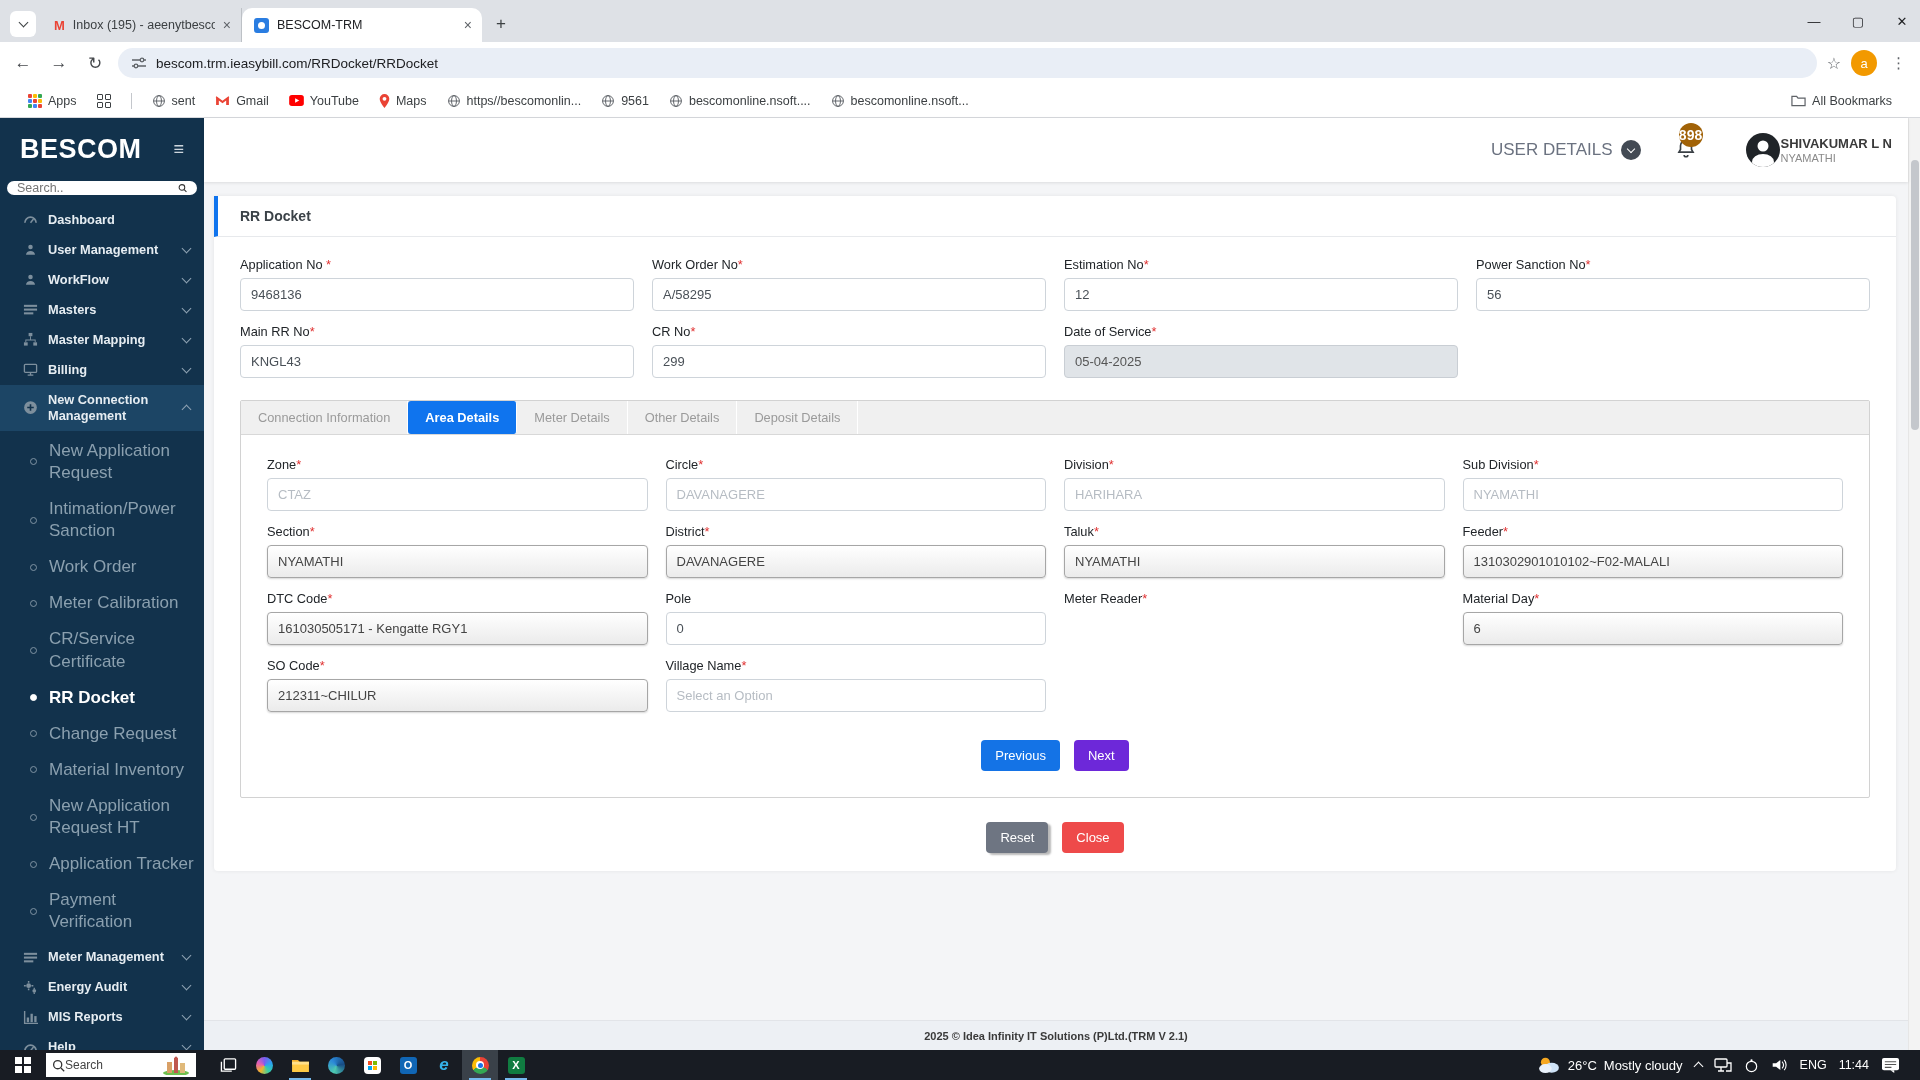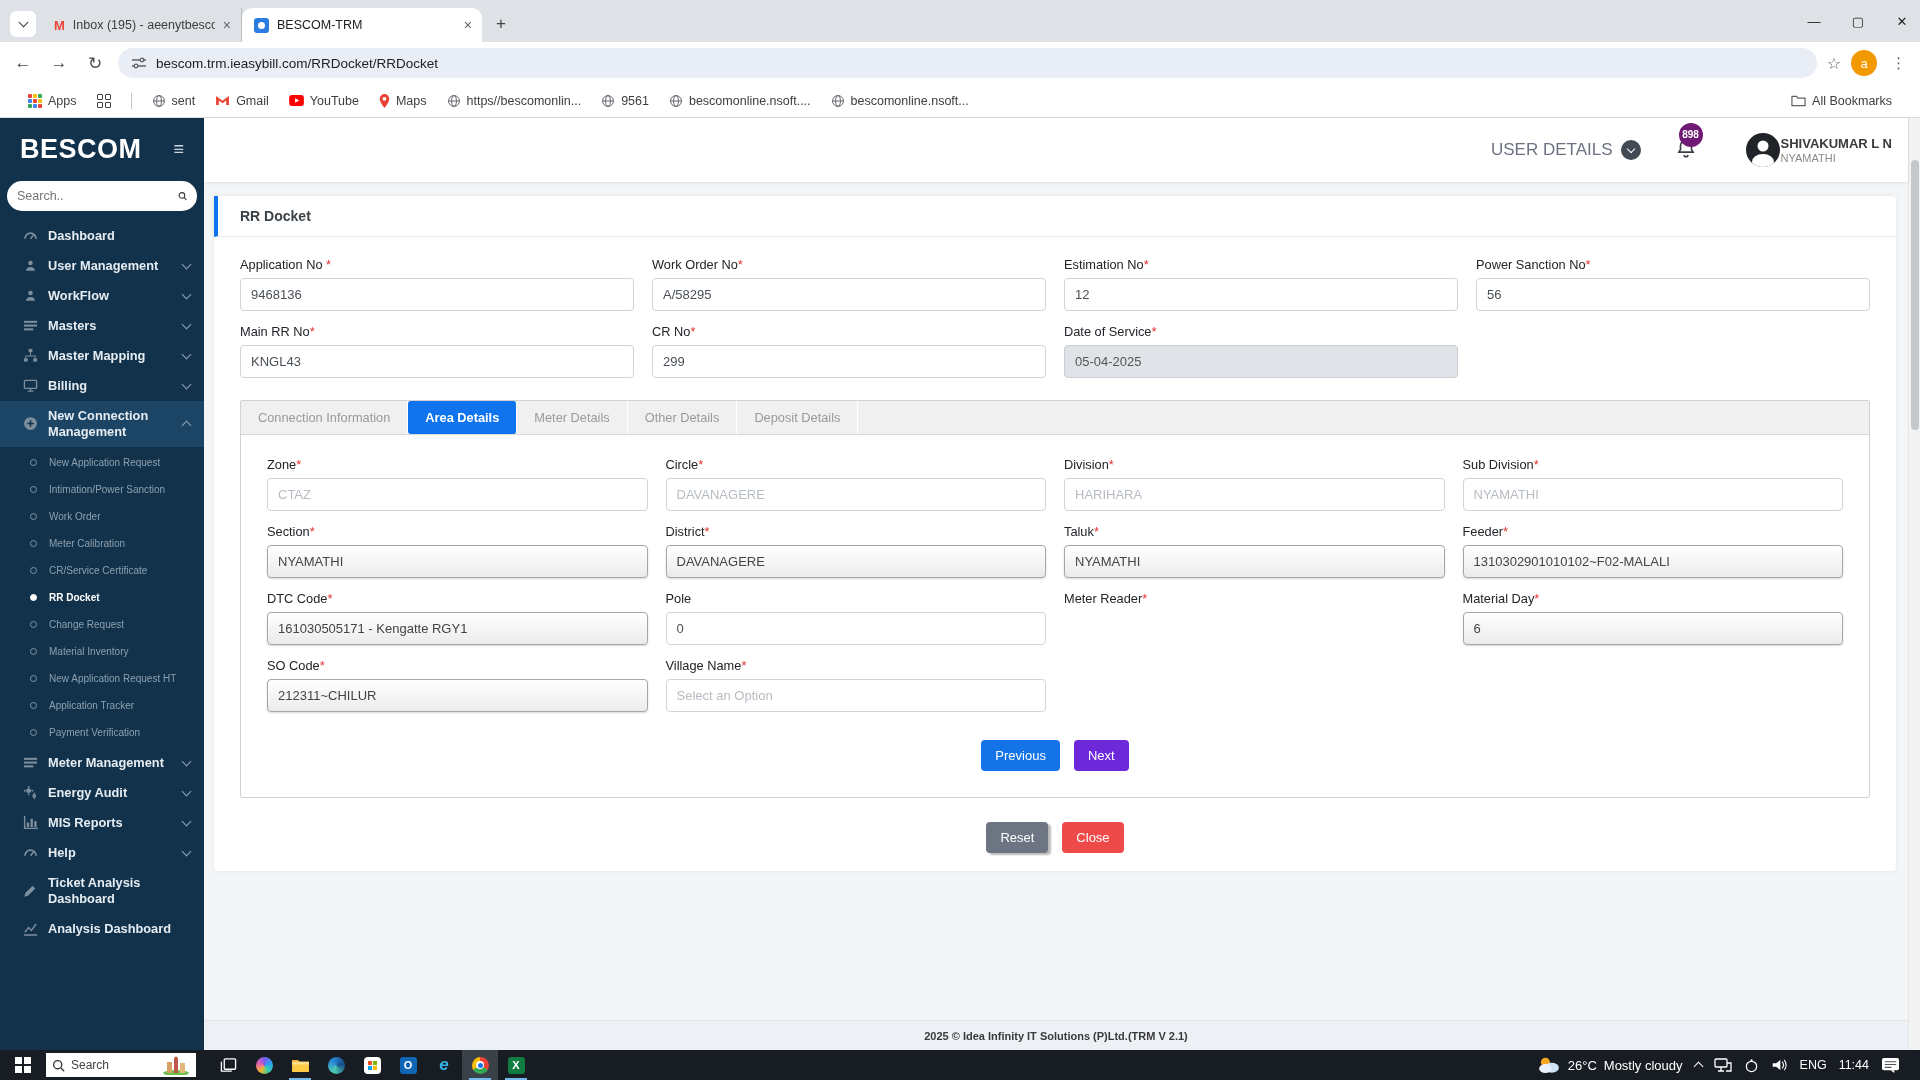--- a/index.html
+++ b/index.html
@@ -52,36 +52,36 @@
   .nav { flex:1; }
   .nav-item { display:flex; align-items:center; gap:10px; padding:7px 14px 7px 22px; cursor:pointer; }
   .nav-item.active { background:#1c4565; }
   .nav-ic { width:16px; color:#7d8f9d; display:inline-flex; justify-content:center; flex:0 0 auto; }
   .nav-lab { flex:1; font-size:12.8px; font-weight:bold; color:#e6edf2; line-height:1.25; }
   .chev { width:7px; height:7px; border-right:1.6px solid #8fa3b3; border-bottom:1.6px solid #8fa3b3; transform:rotate(45deg); margin-top:-3px; flex:0 0 auto; }
   .chev.up { transform:rotate(-135deg); margin-top:3px; }
   .submenu { padding:2px 0 2px 0; }
   .sub-item { display:flex; align-items:center; gap:12px; padding:7px 10px 7px 30px; cursor:pointer; }
   .sub-item .dot { width:7px; height:7px; border:1.5px solid #7f93a3; border-radius:50%; flex:0 0 auto; }
-  .sub-item span.lbl { font-size:10px; color:#8ba0af; line-height:1.3; }
+  .sub-item span.lbl { font-size:17px; color:#8ba0af; line-height:1.3; }
   .sub-item.active .dot { background:#fff; border-color:#fff; }
   .sub-item.active span.lbl { color:#fff; font-weight:bold; }
 
   
   .main { flex:1; display:flex; flex-direction:column; background:#f4f5f7; min-width:0; }
   .app-header { height:64px; background:#fff; box-shadow:0 1px 3px rgba(0,0,0,.10); display:flex; align-items:center; justify-content:flex-end; gap:34px; padding-right:16px; flex:0 0 auto; position:relative; z-index:2; }
   .logo-block { display:flex; flex-direction:column; align-items:center; width:40px; }
   .logo-kn { width:20px; height:3px; background:repeating-linear-gradient(90deg,#1c7ed0 0 2px,transparent 2px 4px); margin-bottom:1px; }
   .logo-txt { font-size:5px; color:#d32f2f; font-weight:bold; letter-spacing:.5px; }
   .company { font-size:15px; font-weight:bold; color:#2f3337; margin-left:-22px; }
   .userdetails { display:flex; align-items:center; gap:8px; color:#6b7280; font-size:17px; }
   .ud-circle { width:20px; height:20px; border-radius:50%; background:#434a54; display:flex; align-items:center; justify-content:center; }
   .ud-circle .chev { border-color:#fff; width:6px; height:6px; margin-top:-2px; }
   .bell-wrap { position:relative; margin-right:14px; }
-  .badge { position:absolute; top:-14px; left:4px; min-width:24px; height:24px; border-radius:50%; background:#701a75; color:#fff; font-size:10px; font-weight:bold; display:flex; align-items:center; justify-content:center;text-align:right; }
+  .badge { position:absolute; top:-14px; left:4px; min-width:24px; height:24px; border-radius:50%; background:#a16207; color:#fff; font-size:14px; font-weight:bold; display:flex; align-items:center; justify-content:center;text-align:right; }
   .who { display:flex; align-items:center; }
   .who-name { font-size:13px; font-weight:bold; color:#3a3a3a; line-height:1.3; }
   .who-loc { font-size:11px; color:#8a8a8a; }
 
   .content { flex:1; padding:14px 12px 0 10px; min-height:0; }
   .card { background:#fff; border-radius:4px; box-shadow:0 0 4px rgba(0,0,0,.07); min-height:592px; }
   .card-title { padding:12px 22px; border-left:4px solid #0f74ee; border-bottom:1px solid #e7e9ec; font-size:14px; font-weight:bold; color:#3b4248; }
   .card-body { padding:20px 26px 18px 26px; }
 
   .fgrid { display:grid; grid-template-columns:repeat(4,1fr); column-gap:18px; row-gap:13px; }
@@ -109,21 +109,21 @@
   .page-footer { height:30px; background:#edf0f4; border-top:1px solid #e2e4e8; text-align:center; line-height:30px; font-size:11px; font-weight:bold; color:#3a3a3a; flex:0 0 auto; }
 
   .pg-scrollbar { width:12px; background:#f3f3f3; border-left:1px solid #e6e6e6; position:relative; flex:0 0 auto; }
   .pg-thumb { position:absolute; top:42px; left:2px; width:8px; height:270px; border-radius:5px; background:#c4c7cc; }
 
   
   .taskbar { height:30px; background:#181c23; display:flex; align-items:center; color:#fff; font-size:12.5px; flex:0 0 auto; }
   .start { width:46px; height:30px; display:flex; align-items:center; justify-content:center; }
   .winlogo { display:grid; grid-template-columns:7px 7px; grid-gap:1.5px; }
   .winlogo i { width:7px; height:7px; background:#fff; }
-  .tb-search { width:150px; height:24px; background:#fff; display:flex; align-items:center; gap:6px; padding:0 6px; color:#333; margin-right:14px; }
+  .tb-search { width:150px; height:24px; background:#fff; display:flex; align-items:center; padding:0 6px; color:#333; margin-right:14px; }
   .tb-search .ph { font-size:12px; color:#444; flex:1; }
   .ti { width:36px; height:30px; display:flex; align-items:center; justify-content:center; position:relative; }
   .ti.open::after { content:""; position:absolute; left:7px; right:7px; bottom:0; height:2px; background:#76b9ed; }
   .ti.active { background:#3a4149; }
   .ic-copilot { width:17px; height:17px; border-radius:50%; background:conic-gradient(#7b5cf0,#2aa3f0,#35d0a5,#f0b429,#e55fb0,#7b5cf0); }
   .ic-edge { width:17px; height:17px; border-radius:50%; background:conic-gradient(from 200deg,#4ec9b0,#2b88d8,#174d86,#4ec9b0); }
   .ic-store { width:17px; height:17px; border-radius:4px; background:#fff; display:flex; align-items:center; justify-content:center; }
   .msgrid { display:grid; grid-template-columns:4px 4px; grid-gap:1px; }
   .msgrid i:nth-child(1){background:#f25022} .msgrid i:nth-child(2){background:#7fba00}
   .msgrid i:nth-child(3){background:#00a4ef} .msgrid i:nth-child(4){background:#ffb900}

